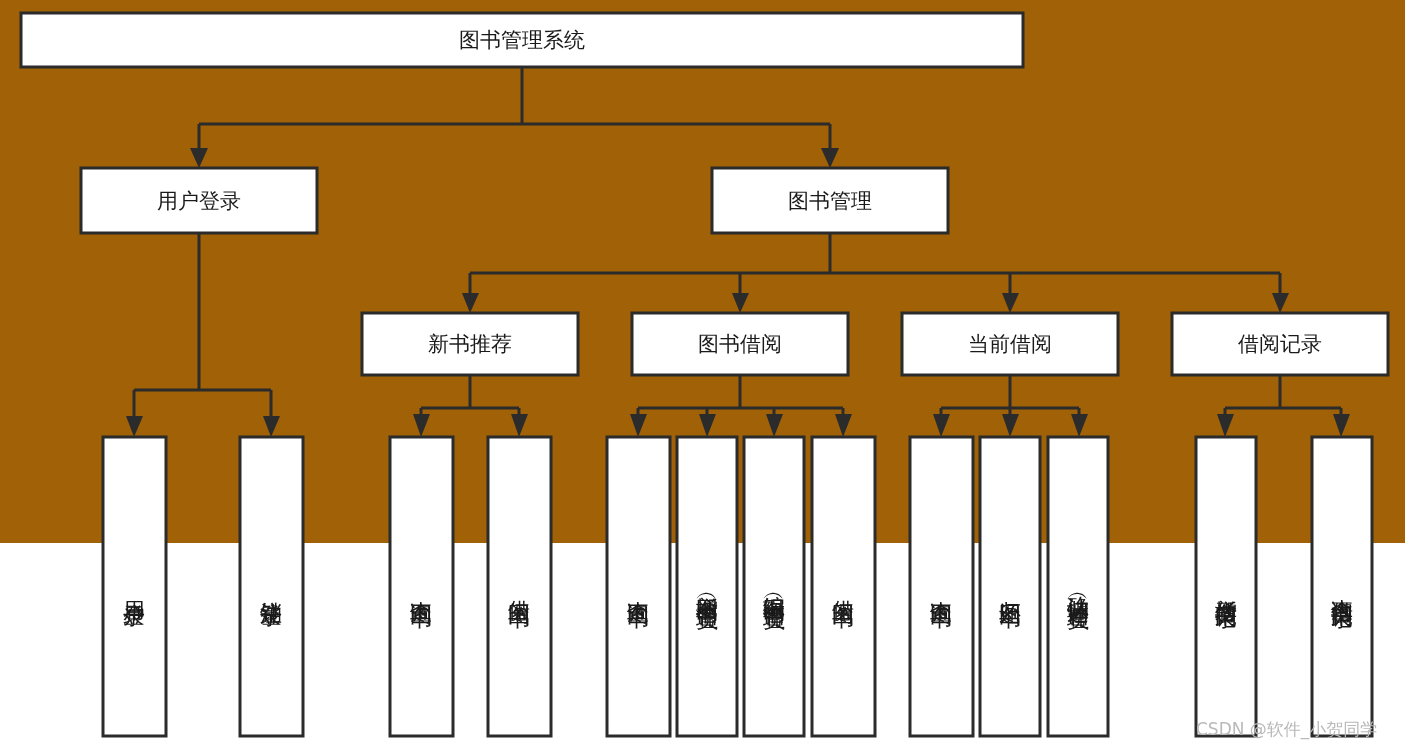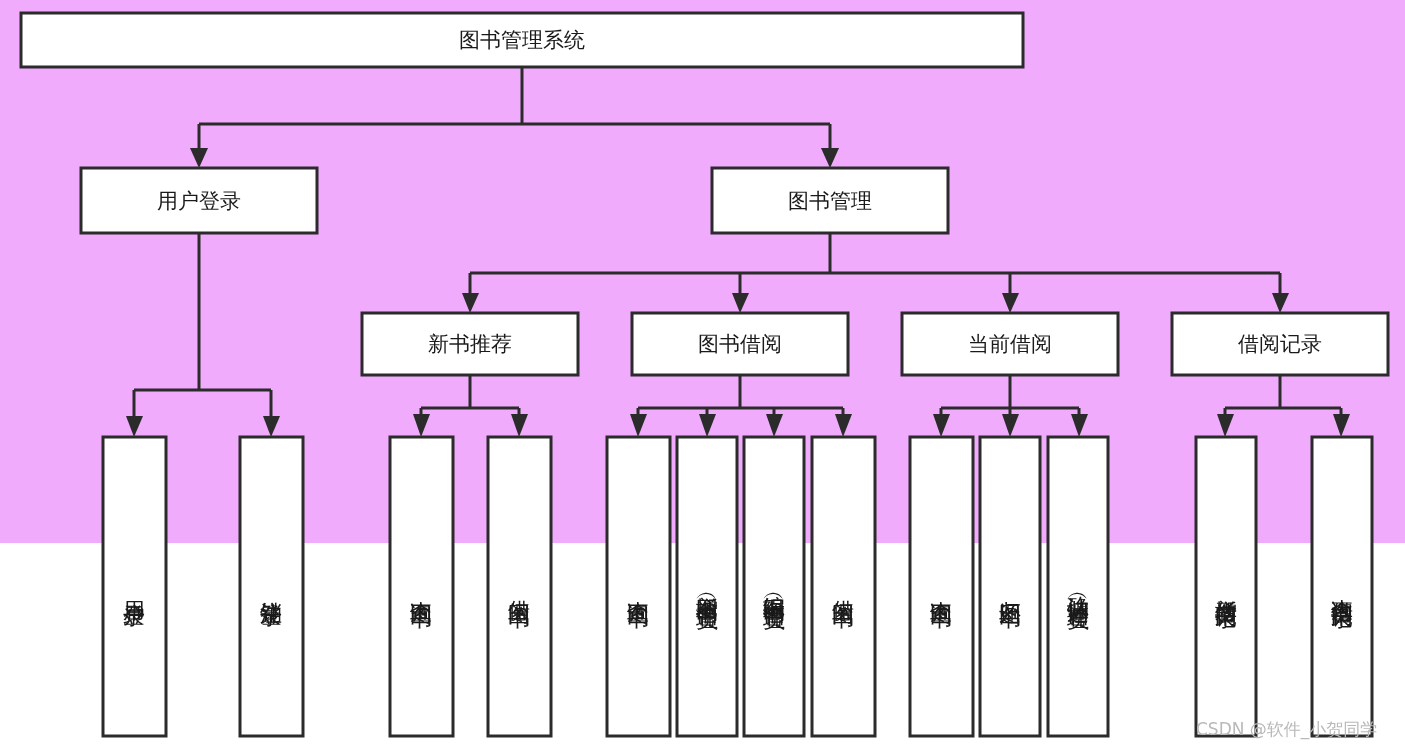--- a/index.html
+++ b/index.html
@@ -11,21 +11,21 @@
   body {
     width: 1405px;
     height: 747px;
     overflow: hidden;
     font-family: "DejaVu Sans", "Liberation Sans", sans-serif;
   }
   #diagram-root {
     position: relative;
     width: 1405px;
     height: 543px;
-    background: #f0abfc;
+    background: #a16207;
   }
   svg#chart-svg {
     position: absolute;
     left: 0;
     top: 0;
     width: 1405px;
     height: 747px;
     display: block;
   }
   .node-box {

